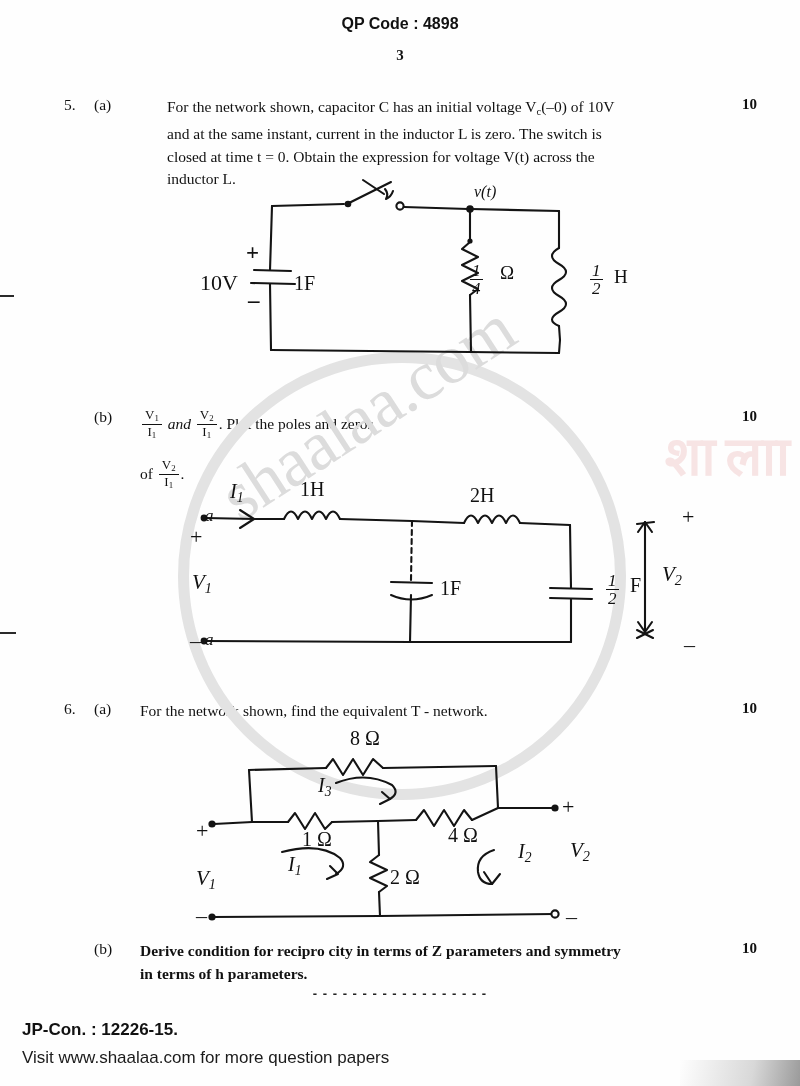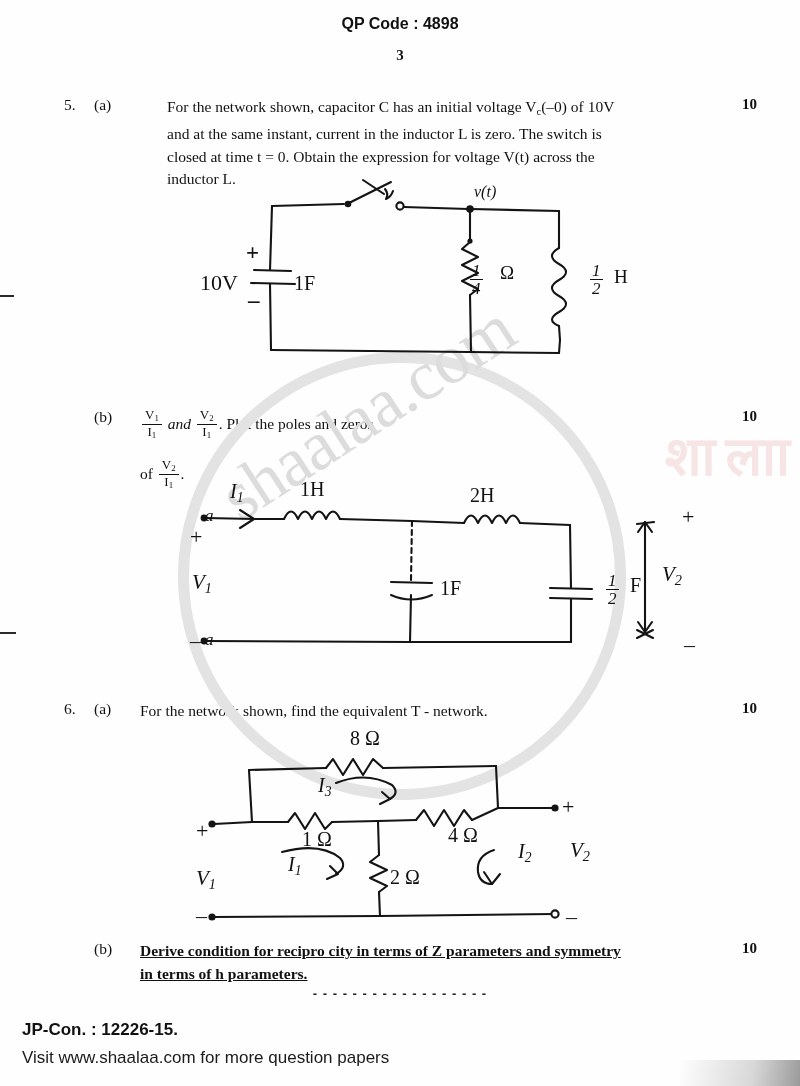--- a/index.html
+++ b/index.html
@@ -424,21 +424,21 @@
   <div class="hw" style="left:288px; top:853px; font-size:20px;"><span>I</span><span class="sub">1</span></div>
   <div class="hw" style="left:518px; top:840px; font-size:20px;"><span>I</span><span class="sub">2</span></div>
   <div class="hw" style="left:196px; top:818px; font-size:22px; font-style:normal;">+</div>
   <div class="hw" style="left:196px; top:903px; font-size:22px; font-style:normal;">–</div>
   <div class="hw" style="left:196px; top:866px; font-size:21px;"><span>V</span><span class="sub">1</span></div>
   <div class="hw" style="left:562px; top:794px; font-size:22px; font-style:normal;">+</div>
   <div class="hw" style="left:566px; top:904px; font-size:22px; font-style:normal;">–</div>
   <div class="hw" style="left:570px; top:838px; font-size:21px;"><span>V</span><span class="sub">2</span></div>
 
   <div class="q-part" style="left:94px; top:940px;">(b)</div>
-  <div class="q-body" style="left:140px; top:940px; width:560px; font-weight:600;text-decoration:underline;">
+  <div class="q-body" style="left:140px; top:940px; width:560px; font-weight:600;">
     <span>Derive condition for recipro city in terms of  Z parameters and symmetry</span><br>
     <span>in terms of h parameters.</span>
   </div>
   <div class="q-marks" style="left:742px; top:940px;">10</div>
 
   <div class="dashes">- - - - - - - - - - - - - - - - - -</div>
   <div class="footer-code">JP-Con. : 12226-15.</div>
   <div class="footer-visit">Visit www.shaalaa.com for more question papers</div>
 
 </div>

